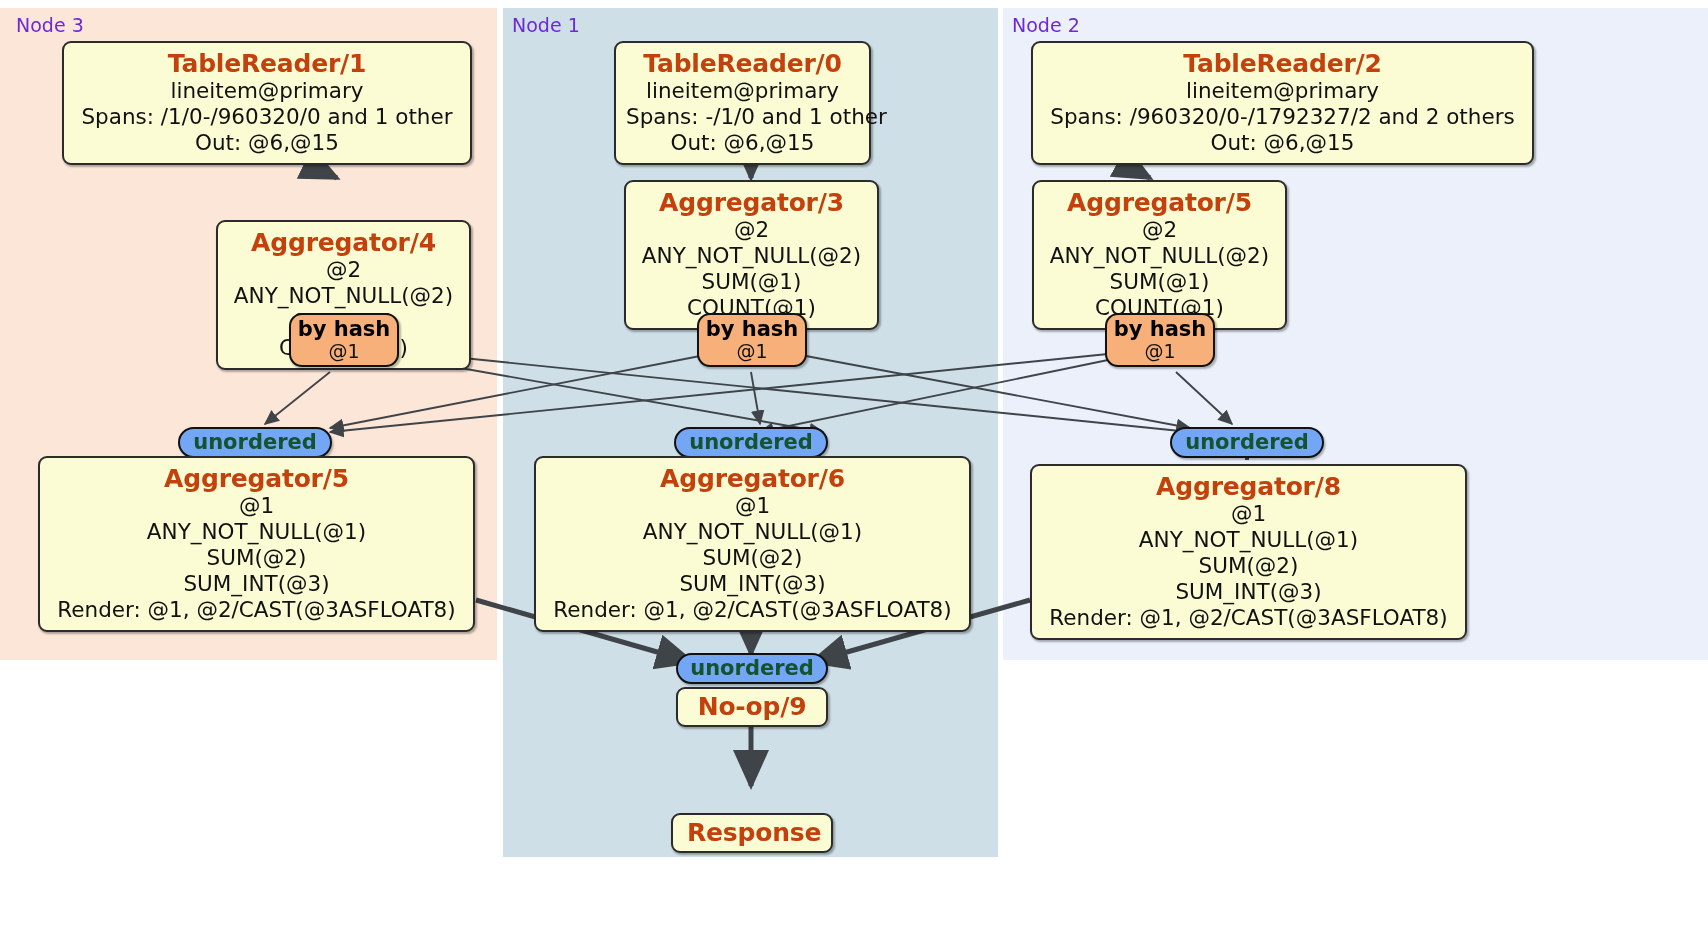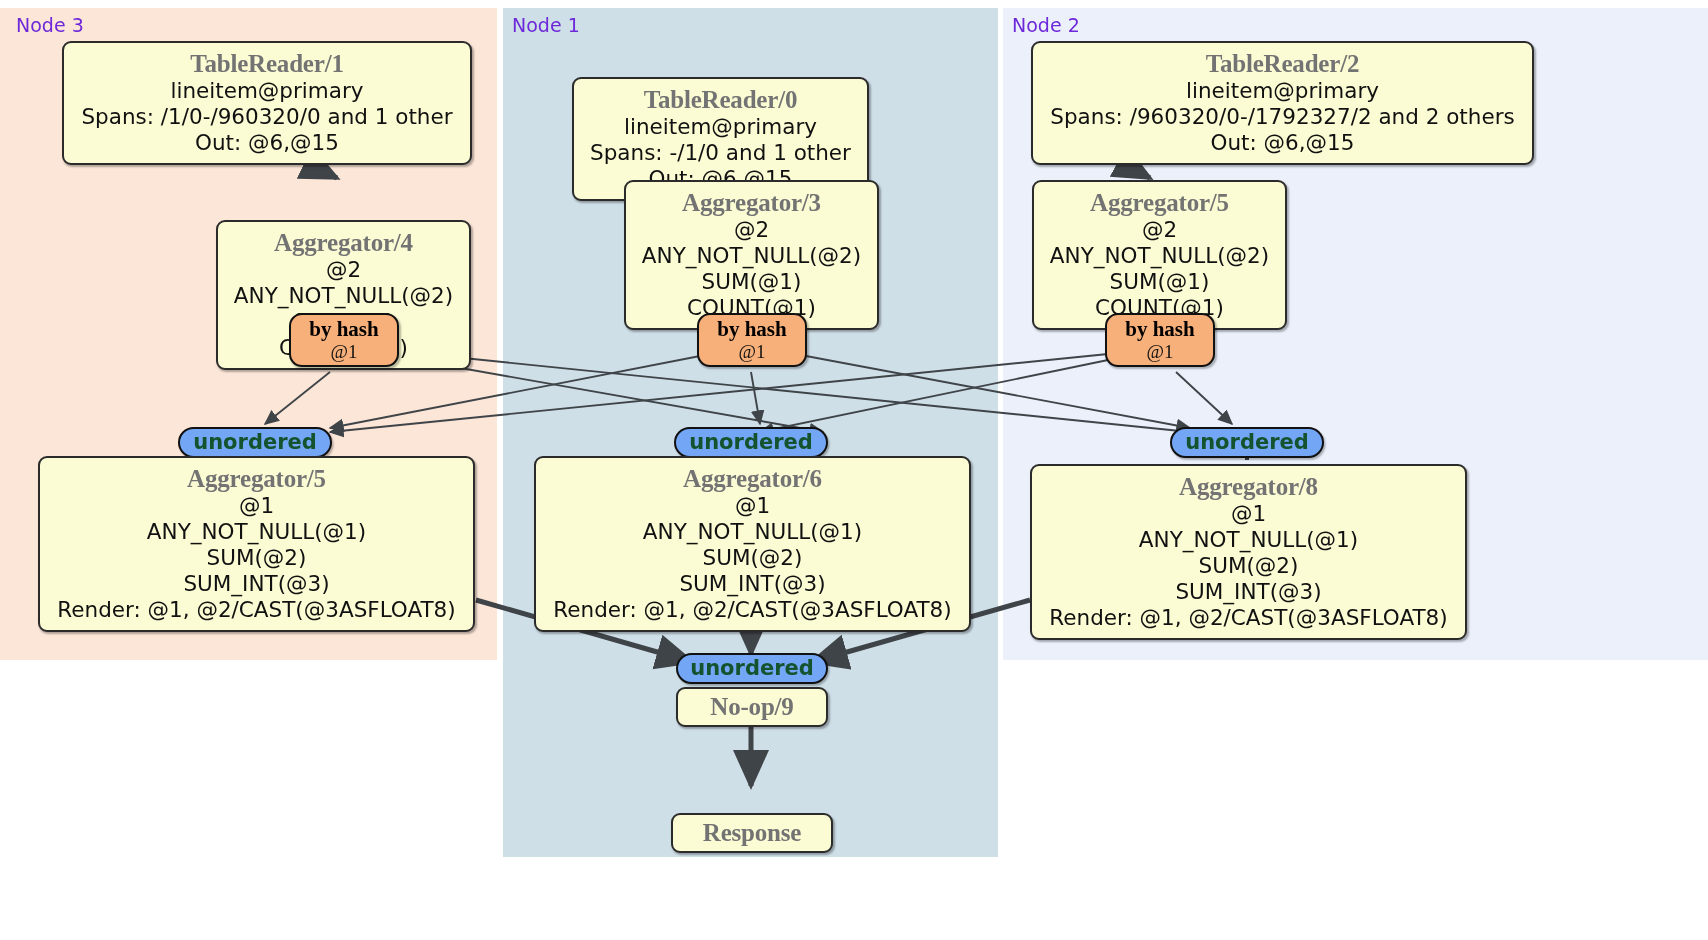--- a/index.html
+++ b/index.html
@@ -26,42 +26,41 @@
   .box{
     position:absolute;box-sizing:border-box;
     background:#fbfbd4;
     border:2px solid #2b2b2b;
     border-radius:9px;
     text-align:center;
     padding:6px 10px 7px 10px;
     box-shadow:1.5px 2px 2px rgba(0,0,0,0.30);
   }
   .box .ttl{
-    font-weight:bold;font-size:25px;color:#737373;
-    line-height:1.17;letter-spacing:-0.2px;font-family:Liberation Serif, serif;
+    font-weight:bold;font-size:25px;color:#c2410c;
+    line-height:1.17;letter-spacing:-0.2px;
   }
   .box .ln{
     font-size:21.5px;color:#111;line-height:1.21;
     white-space:nowrap;
   }
   .box.small{padding:3px 14px 4px 14px;}
   .box.small .ttl{font-size:25px;}
 
   
   .badge{
     position:absolute;box-sizing:border-box;
     border:2px solid #111;
     text-align:center;
     box-shadow:1.5px 2px 2px rgba(0,0,0,0.28);
   }
   .badge.hash{
     background:#f7b079;
     border-radius:13px;
     padding:2px 0 3px 0;
-    font-family:Liberation Serif, serif;
   }
   .badge.hash .t1{font-weight:bold;font-size:21px;color:#000;line-height:1.15;}
   .badge.hash .t2{font-size:19px;color:#111;line-height:1.15;}
   .badge.unord{
     background:#73a6f5;
     border-radius:999px;
     display:flex;align-items:center;justify-content:center;
   }
   .badge.unord .t1{font-weight:bold;font-size:21px;color:#14532d;line-height:1;}
 </style>
@@ -117,21 +116,21 @@
     </g>
   </svg>
 
   <div class="box" style="left:62px;top:41px;width:410px;">
     <div class="ttl">TableReader/1</div>
     <div class="ln">lineitem@primary</div>
     <div class="ln">Spans: /1/0-/960320/0 and 1 other</div>
     <div class="ln">Out: @6,@15</div>
   </div>
 
-  <div class="box" style="left:572px;top:41px;width:297px;margin-top:36px;">
+  <div class="box" style="left:614px;top:41px;width:257px;">
     <div class="ttl">TableReader/0</div>
     <div class="ln">lineitem@primary</div>
     <div class="ln">Spans: -/1/0 and 1 other</div>
     <div class="ln">Out: @6,@15</div>
   </div>
 
   <div class="box" style="left:1031px;top:41px;width:503px;">
     <div class="ttl">TableReader/2</div>
     <div class="ln">lineitem@primary</div>
     <div class="ln">Spans: /960320/0-/1792327/2 and 2 others</div>

